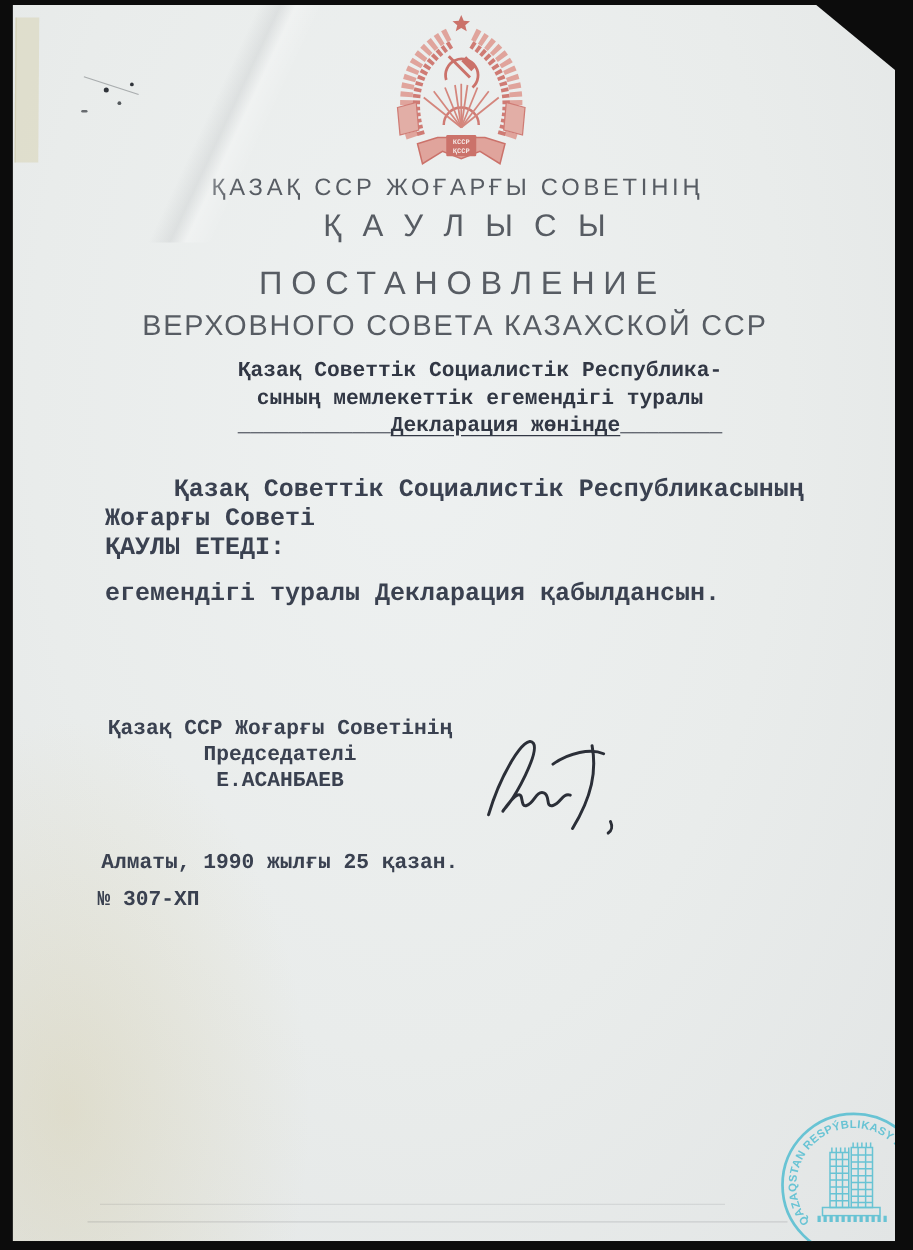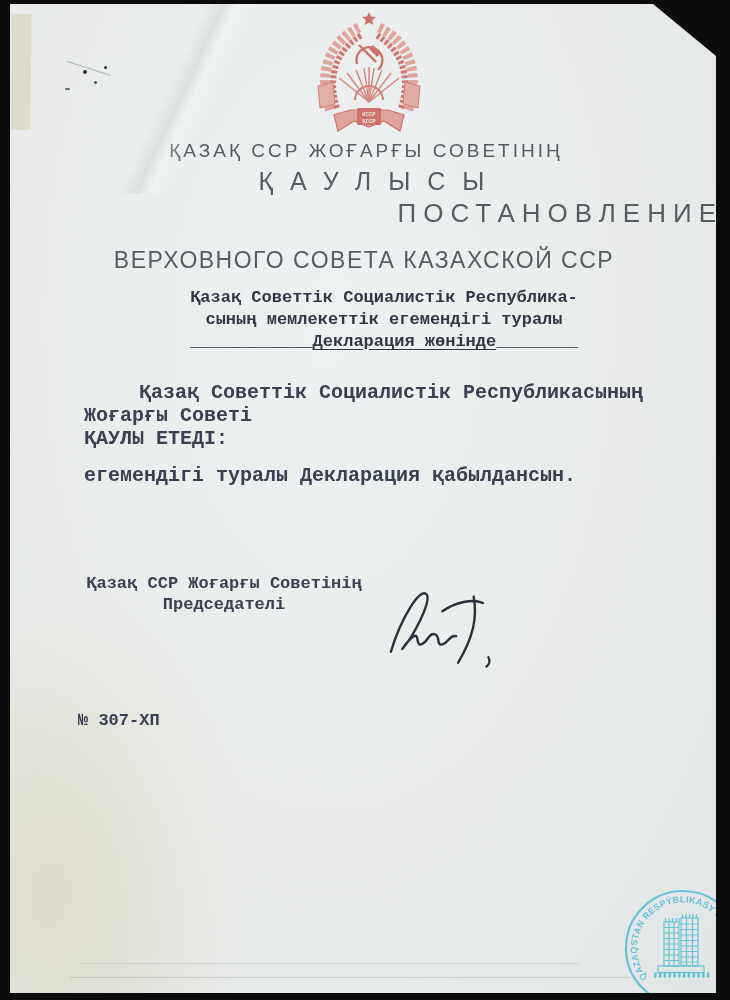--- a/index.html
+++ b/index.html
@@ -23,21 +23,21 @@
     background:linear-gradient(115deg, rgba(120,125,130,0) 46%, rgba(120,125,130,.12) 50%, rgba(255,255,255,.25) 53%, rgba(120,125,130,0) 58%);
     pointer-events:none;
   }
   .abs{position:absolute;}
   .print{font-family:"Liberation Sans", sans-serif;color:#575c63;}
   .mono{font-family:"Liberation Mono","DejaVu Sans Mono", monospace;font-weight:700;color:#3a4150;margin-left:21px;}
   .ctr{left:0;width:706px;text-align:center;}
 
   .h-kk1{top:136px;font-size:19px;letter-spacing:3px;padding-left:3px;}
   .h-kk2{top:163px;font-size:25px;letter-spacing:17px;padding-left:17px;}
-  .h-ru1{top:194px;font-size:26px;letter-spacing:7px;padding-left:7px;text-align:right;}
+  .h-ru1{top:207px;font-size:26px;letter-spacing:7px;padding-left:7px;}
   .h-ru2{top:243px;font-size:23px;letter-spacing:1.5px;padding-left:1px;}
 
   .subject{top:283px;font-size:17px;line-height:22px;color:#313744;}
   .subject .u{text-decoration:underline;text-underline-offset:3px;}
   .subject .dash{letter-spacing:0;text-align:center;}
 
   .bodytxt{left:53px;top:377px;width:650px;font-size:20px;line-height:23px;}
   .bodytxt .para{margin:0 0 14px 0;}
   .bodytxt .ind{text-indent:55px;}
 
@@ -128,31 +128,33 @@
       <div>ҚАУЛЫ ЕТЕДІ:</div>
     </div>
     <div class="para">
       <div>егемендігі туралы Декларация қабылдансын.</div>
     </div>
   </div>
 
   <div class="abs mono sig">
     <div>Қазақ ССР Жоғарғы Советінің</div>
     <div>Председателі</div>
+    <div>Е.АСАНБАЕВ</div>
   </div>
 
   <svg class="abs scrawl" viewBox="0 0 150 100">
     <g stroke="#2b2f38" stroke-width="2.6" fill="none" stroke-linecap="round">
       <path d="M14 78 C 24 44 46 6 53 16 C 58 24 38 62 27 74 C 24 79 33 64 39 61 C 45 58 41 72 47 70 C 54 68 55 57 62 59 C 68 61 63 72 70 70 C 77 68 78 59 85 61"></path>
       <path d="M70 34 C 84 24 103 20 114 25"></path>
       <path d="M104 18 C 108 40 104 62 87 90"></path>
       <path d="M120 84 C 122 88 121 92 118 94"></path>
     </g>
   </svg>
 
+  <div class="abs mono dateline">Алматы, 1990 жылғы 25 қазан.</div>
   <div class="abs mono numline">№ 307-ХП</div>
 
   <svg class="abs stamp" viewBox="0 0 146 146">
     <defs>
       <path id="ring" d="M 37.6 102.7 A 46 46 0 1 1 108.4 102.7"></path>
     </defs>
     <circle cx="73" cy="73" r="57" fill="none" stroke="#5ec1d3" stroke-width="2.2"></circle>
     <text font-family="Liberation Sans, sans-serif" font-size="9" font-weight="bold" letter-spacing="0.3" fill="#5ec1d3">
       <textPath href="#ring">QAZAQSTAN RESPÝBLIKASY PREZIDENTINIŃ ARHIVI</textPath>
     </text>

